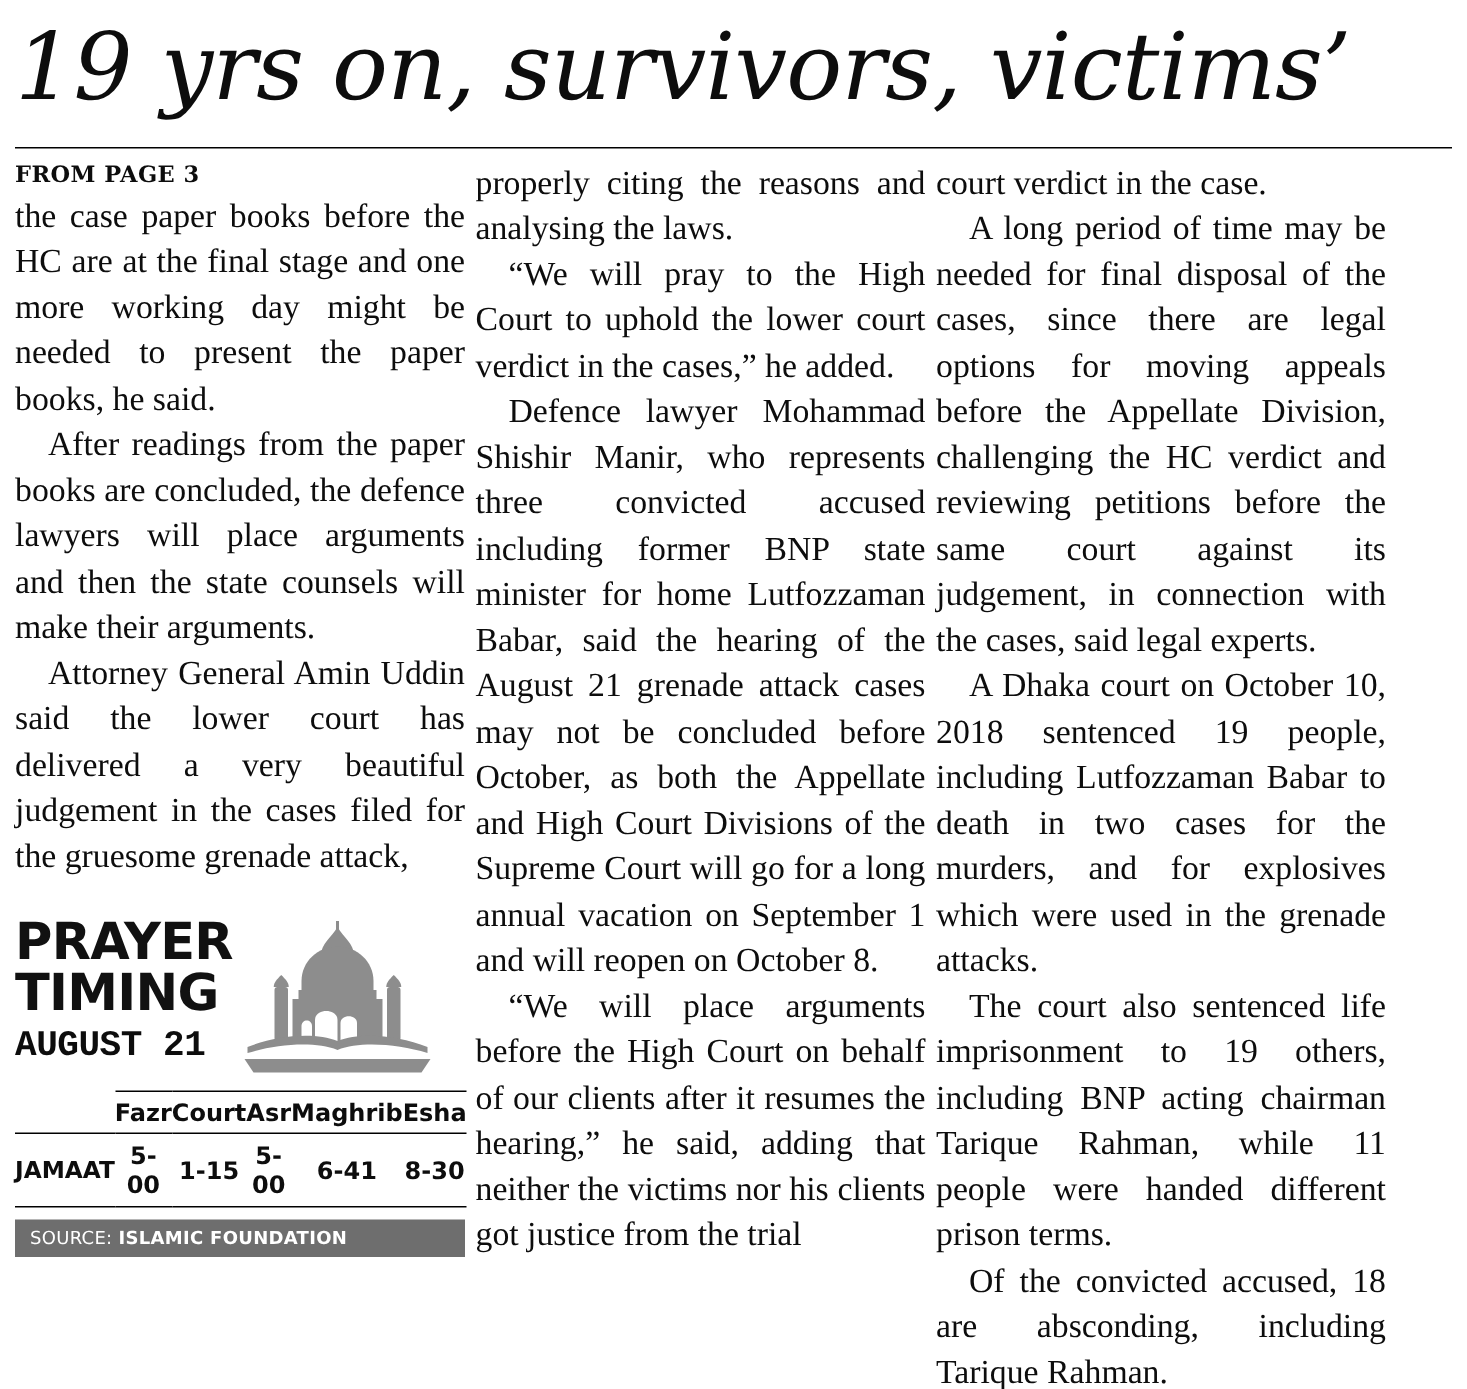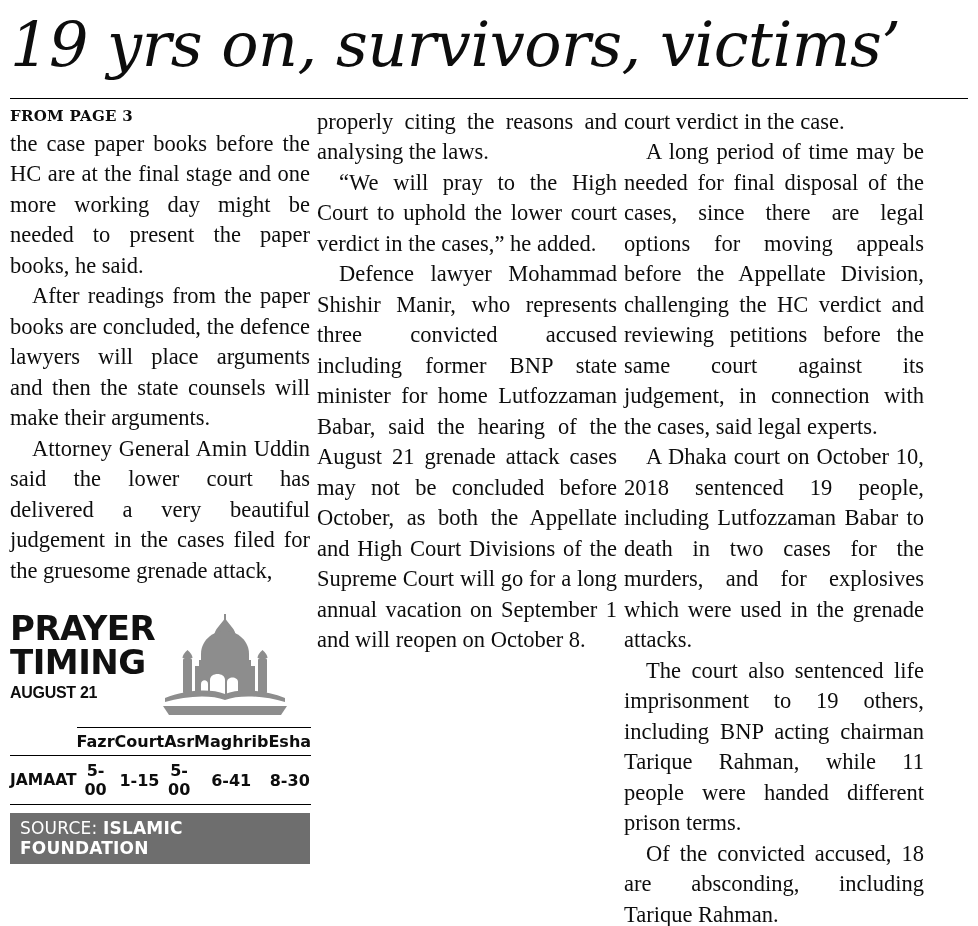--- a/index.html
+++ b/index.html
@@ -84,23 +84,23 @@
   }
   .prayer-title {
     font-family: "DejaVu Sans", sans-serif;
     font-weight: 700;
     font-size: 34px;
     line-height: 0.98;
     letter-spacing: -0.5px;
     color: #111;
   }
   .prayer-date {
-    font-family: Liberation Sans, sans-serif;
-    font-weight: 700;
-    font-size: 16px;
+    font-family: Liberation Mono, monospace;
+    font-weight: 700;
+    font-size: 24px;
     line-height: 1.25;
     letter-spacing: -0.3px;
     margin-top: 4px;
   }
   .mosque {
     width: 140px;
     height: 105px;
     margin-top: 2px;
   }
   .prayer-table {
@@ -130,21 +130,21 @@
     border-bottom: 1px solid #000;
   }
   .prayer-table td.rowlabel {
     text-align: left;
     font-size: 15.5px;
   }
   .source-bar {
     background: #6e6e6e;
     color: #ffffff;
     font-family: "DejaVu Sans", sans-serif;
-    font-size: 17px;
+    font-size: 12px;
     padding: 5px 10px 6px 10px;
     margin-top: 8px;
     letter-spacing: 0.2px;
   }
   .source-bar .src-label { font-weight: 400; }
   .source-bar .src-value { font-weight: 700; }
 </style>
 </head>
 <body>
 
@@ -217,20 +217,21 @@
           <span class="src-label">SOURCE:</span>
           <span class="src-value">ISLAMIC FOUNDATION</span>
         </div>
       </div>
     </div>
 
     <div class="col c2">
       <p class="body">properly citing the reasons and analysing the laws.</p>
       <p class="body">“We will pray to the High Court to uphold the lower court verdict in the cases,” he added.</p>
       <p class="body">Defence lawyer Mohammad Shishir Manir, who represents three convicted accused including former BNP state minister for home Lutfozzaman Babar, said the hearing of the August 21 grenade attack cases may not be concluded before October, as both the Appellate and High Court Divisions of the Supreme Court will go for a long annual vacation on September 1 and will reopen on October 8.</p>
+      <p class="body">“We will place arguments before the High Court on behalf of our clients after it resumes the hearing,” he said, adding that neither the victims nor his clients got justice from the trial</p>
     </div>
 
     <div class="col c3">
       <p class="body">court verdict in the case.</p>
       <p class="body">A long period of time may be needed for final disposal of the cases, since there are legal options for moving appeals before the Appellate Division, challenging the HC verdict and reviewing petitions before the same court against its judgement, in connection with the cases, said legal experts.</p>
       <p class="body">A Dhaka court on October 10, 2018 sentenced 19 people, including Lutfozzaman Babar to death in two cases for the murders, and for explosives which were used in the grenade attacks.</p>
       <p class="body">The court also sentenced life imprisonment to 19 others, including BNP acting chairman Tarique Rahman, while 11 people were handed different prison terms.</p>
       <p class="body">Of the convicted accused, 18 are absconding, including Tarique Rahman.</p>
     </div>
 

